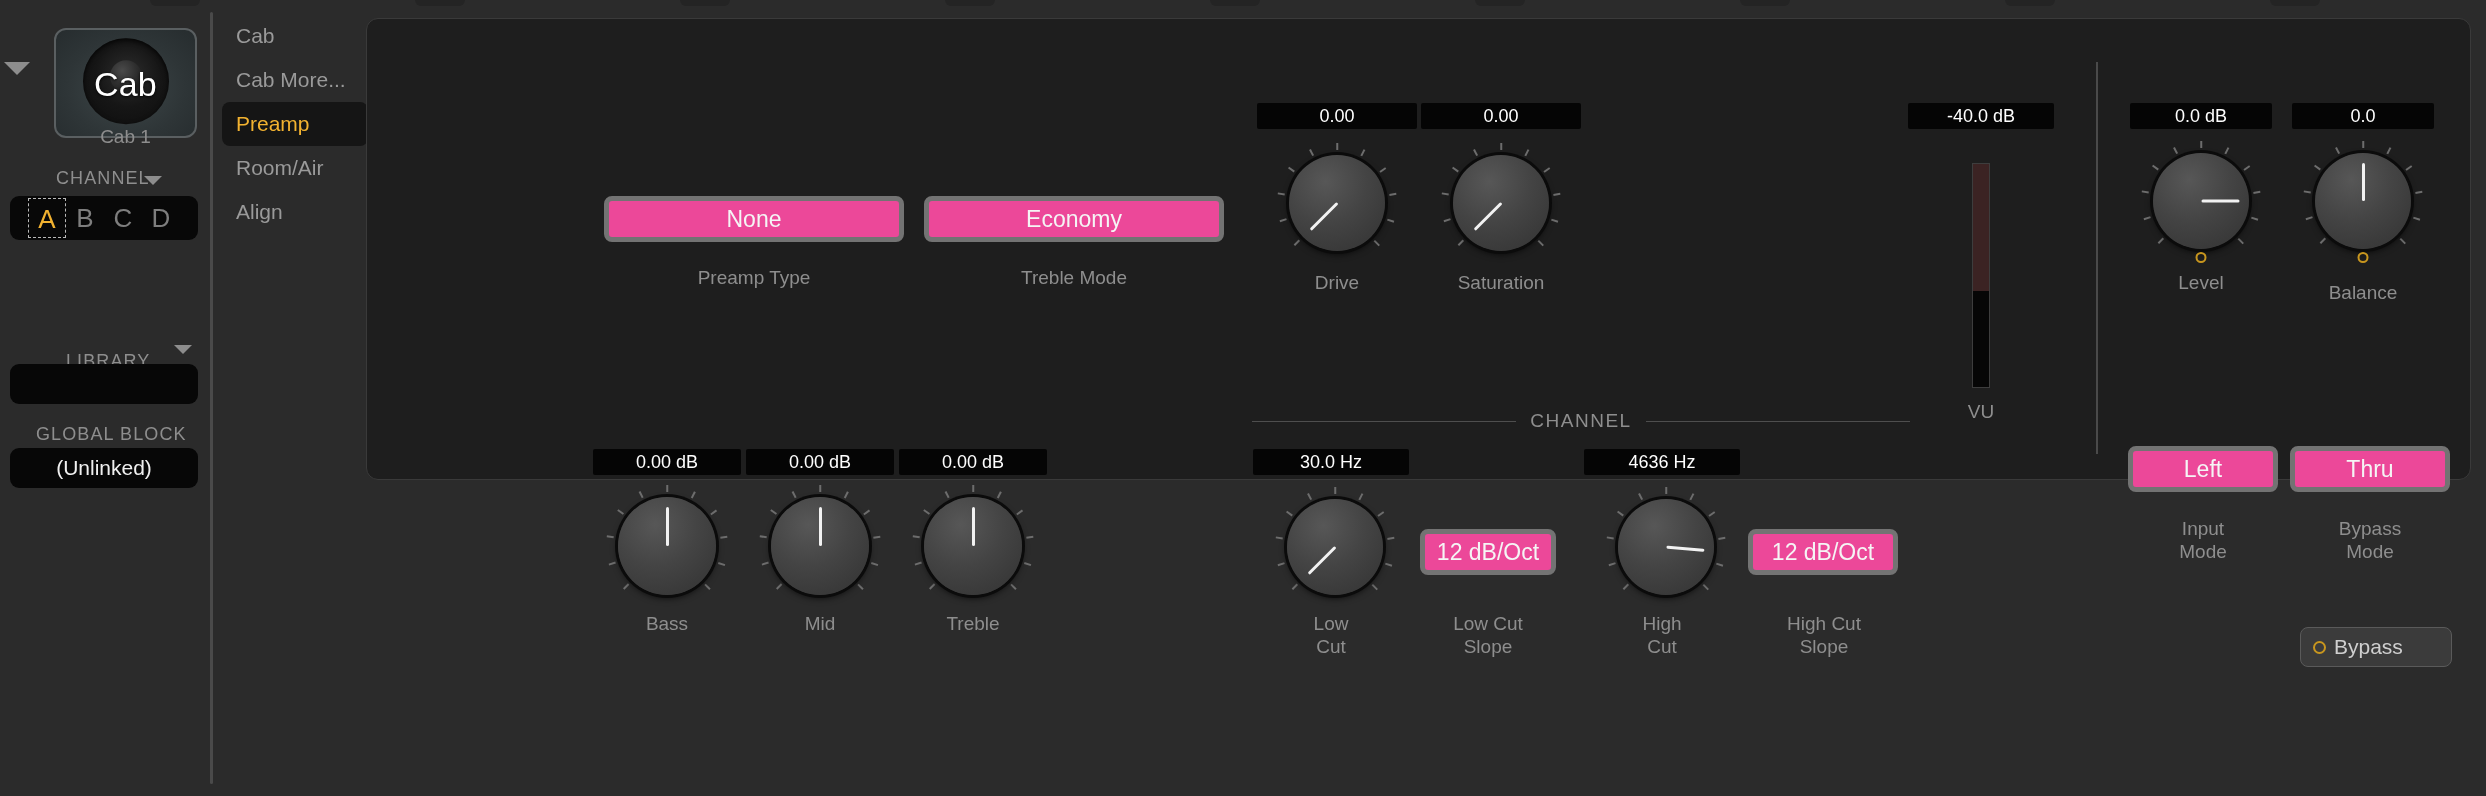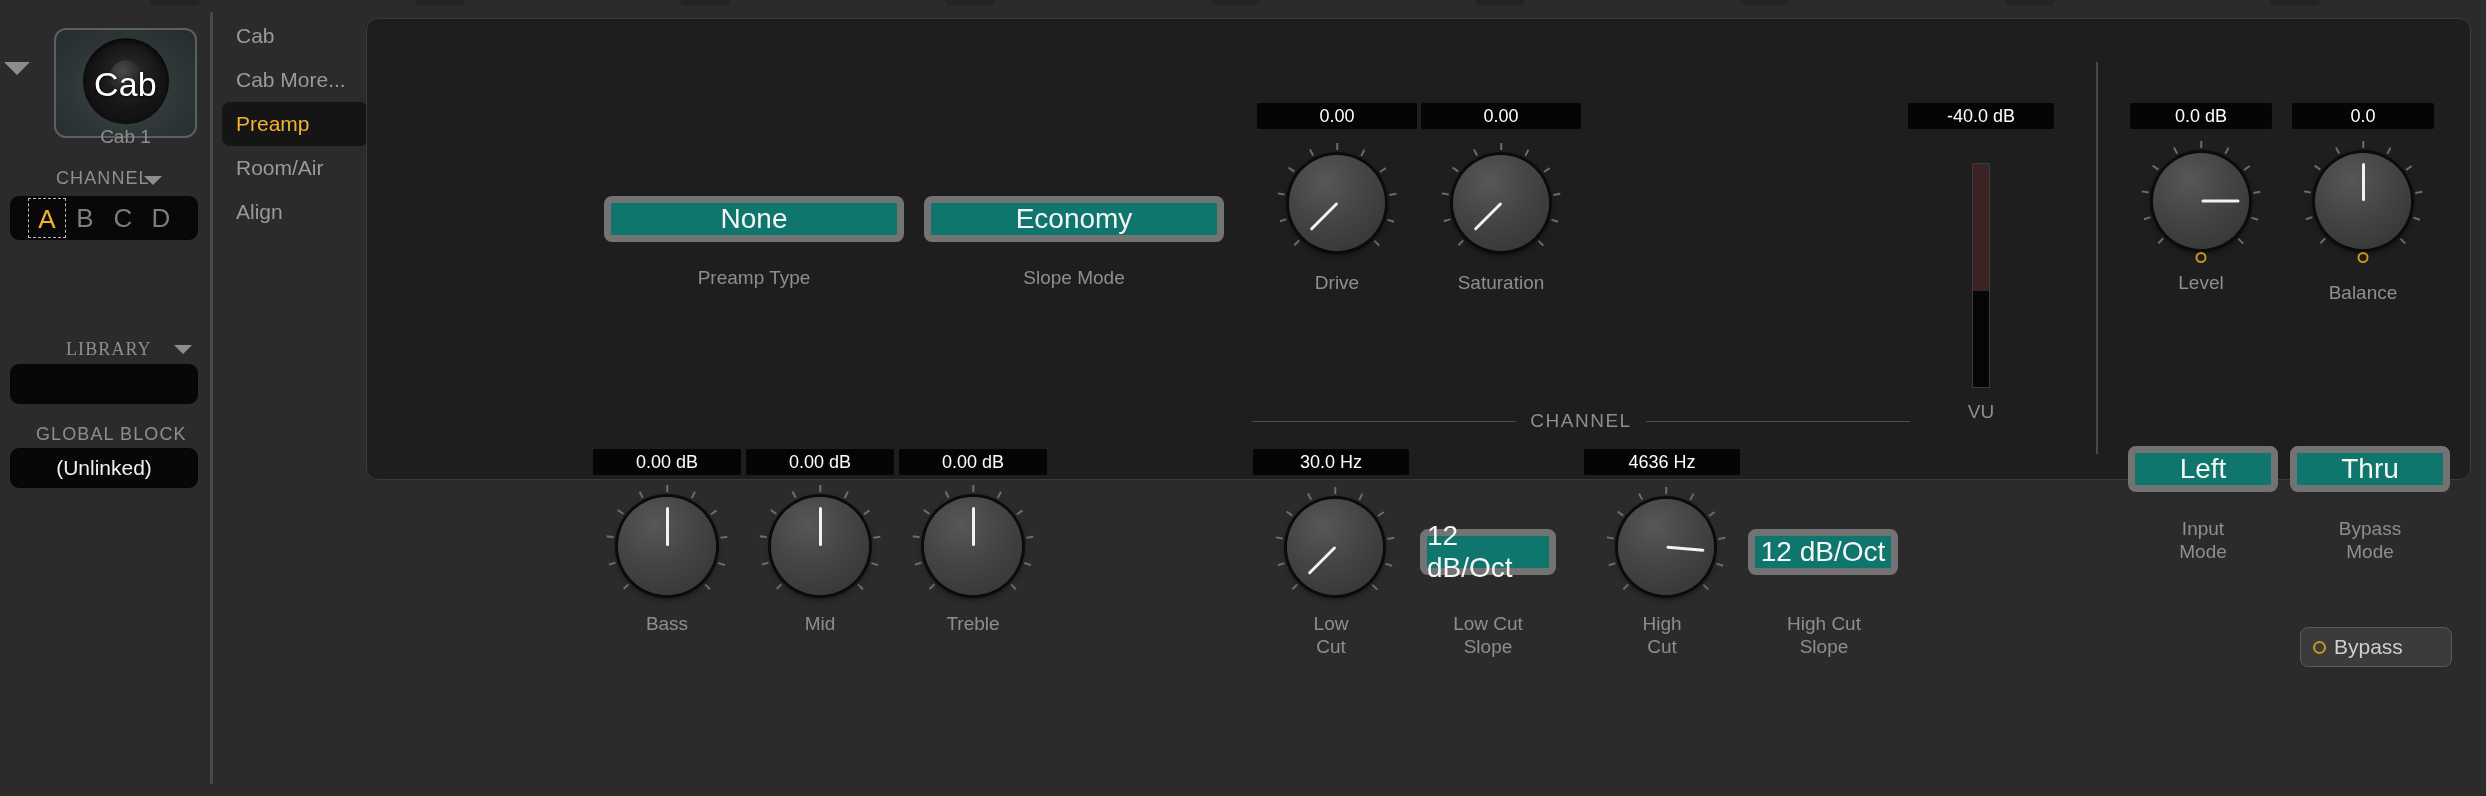--- a/index.html
+++ b/index.html
@@ -73,21 +73,21 @@
     position: absolute; left: 10px; top: 196px; width: 188px; height: 44px;
     background: #080808; border-radius: 9px;
     display: flex; align-items: center; justify-content: center; gap: 0px;
   }
   .chan-btn {
     width: 38px; height: 40px; line-height: 40px; text-align: center;
     font-size: 26px; color: #7e7e7e;
   }
   .chan-btn.sel { color: #f2b230; border: 1px dashed #b9b9b9; }
 
-  #library-label { left: 66px; top: 339px; font-family: Liberation Serif, serif; }
+  #library-label { left: 66px; top: 351px; }
   #library-caret { left: 174px; top: 345px; }
   #library-field {
     position: absolute; left: 10px; top: 364px; width: 188px; height: 40px;
     background: #070707; border-radius: 9px;
   }
   #globalblock-label { left: 36px; top: 424px; }
   #globalblock-field {
     position: absolute; left: 10px; top: 448px; width: 188px; height: 40px;
     background: #070707; border-radius: 9px;
     display: flex; align-items: center; justify-content: center;
@@ -117,24 +117,24 @@
 
   
   .readout {
     position: absolute; height: 26px; background: #050505;
     display: flex; align-items: center; justify-content: center;
     color: #ffffff; font-size: 18px; border-radius: 2px;
   }
 
   
   .dd-btn {
-    position: absolute; background: #0f766e;
-    border: 7px solid #737373; border-radius: 8px;
+    position: absolute; background: #ec4899;
+    border: 5px solid #737373; border-radius: 8px;
     display: flex; align-items: center; justify-content: center;
-    color: #f5f5f5; font-size: 28px;
+    color: #f5f5f5; font-size: 23px;
   }
 
   .ctl-label {
     position: absolute; text-align: center; color: #8e8e8e;
     font-size: 19px; line-height: 23px;
   }
 
   
   .knob { position: absolute; }
   .knob-body {
@@ -249,21 +249,21 @@
       <div class="nav-item">Room/Air</div>
       <div class="nav-item">Align</div>
     </div>
 
   <div id="panel"></div>
 
   <div class="dd-btn" style="left:604px;top:196px;width:300px;height:46px;">None</div>
   <div class="ctl-label" style="left:604px;top:266px;width:300px;">Preamp Type</div>
 
   <div class="dd-btn" style="left:924px;top:196px;width:300px;height:46px;">Economy</div>
-  <div class="ctl-label" style="left:924px;top:266px;width:300px;">Slope Mode</div>
+  <div class="ctl-label" style="left:924px;top:266px;width:300px;">Treble Mode</div>
 
   <div class="readout" style="left:1257px;top:103px;width:160px;">0.00</div>
   <div class="knob" id="knob-drive" style="left:1277px;top:143px;width:120px;height:120px;">
       <div class="knob-ticks">
         <i style="transform: translateX(-50%) rotate(-135deg); transform-origin: 50% 60px;"></i>
         <i style="transform: translateX(-50%) rotate(-108deg); transform-origin: 50% 60px;"></i>
         <i style="transform: translateX(-50%) rotate(-81deg); transform-origin: 50% 60px;"></i>
         <i style="transform: translateX(-50%) rotate(-54deg); transform-origin: 50% 60px;"></i>
         <i style="transform: translateX(-50%) rotate(-27deg); transform-origin: 50% 60px;"></i>
         <i style="transform: translateX(-50%) rotate(0deg); transform-origin: 50% 60px;"></i>

